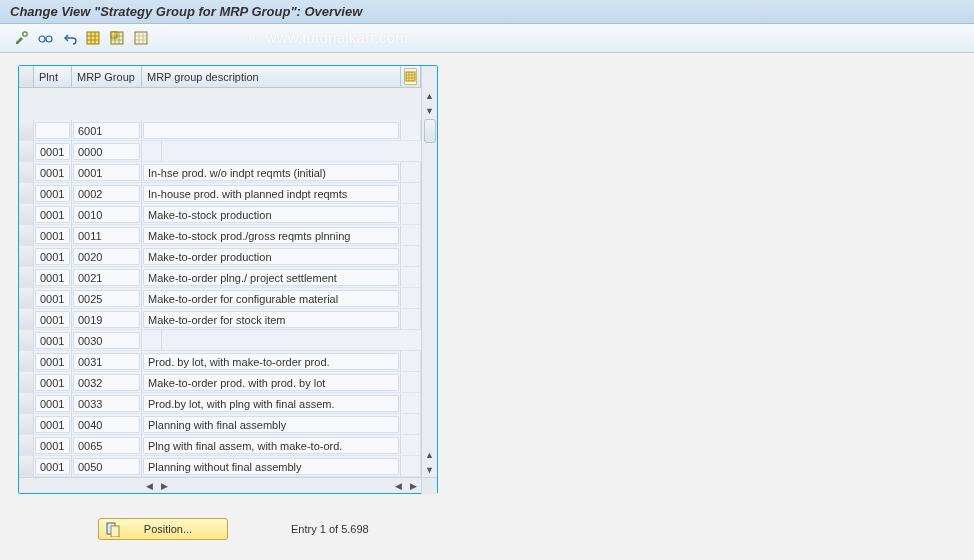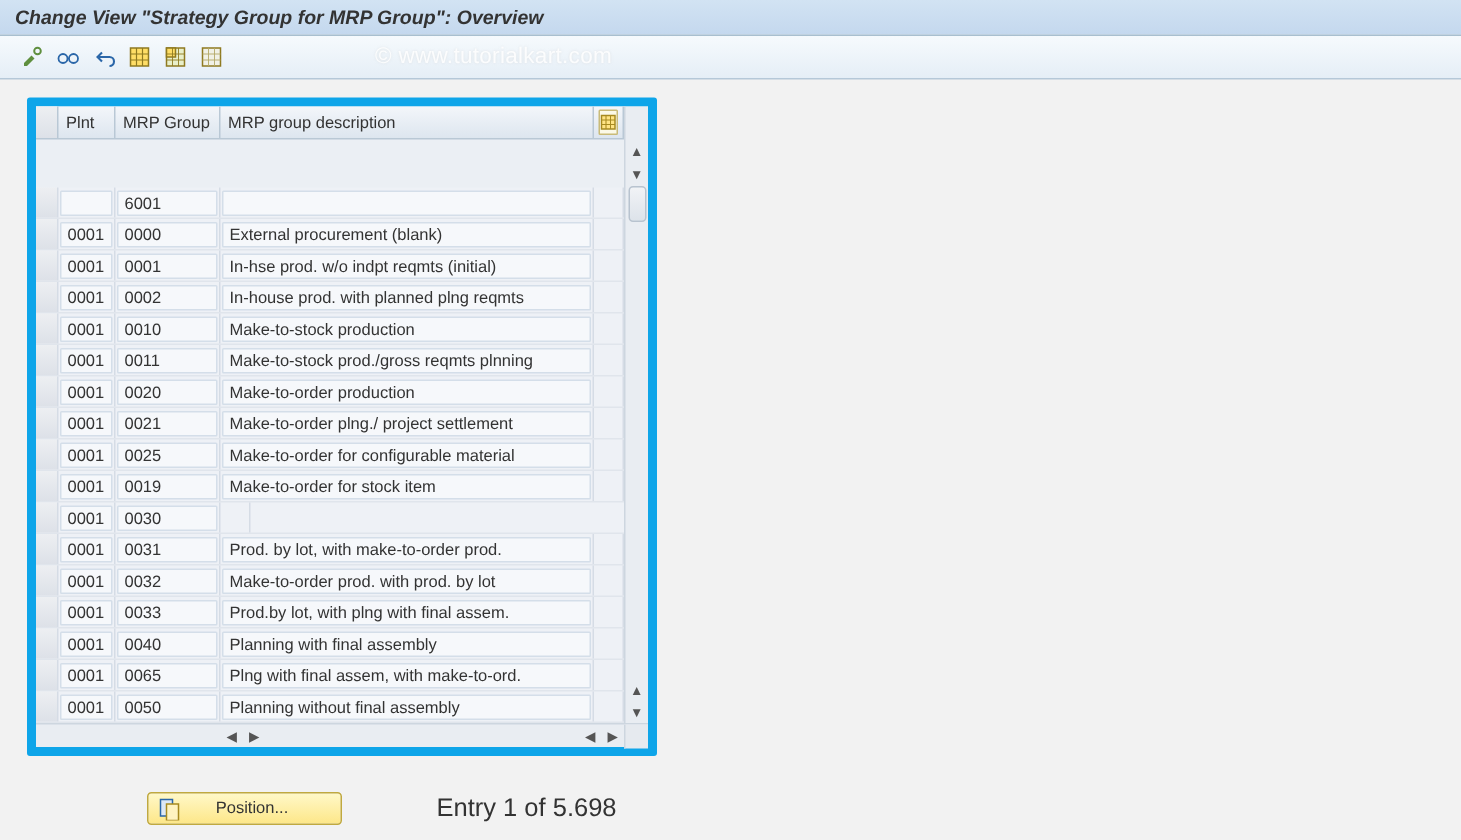--- a/index.html
+++ b/index.html
@@ -55,21 +55,21 @@
     color: rgba(255,255,255,0.85);
     font-weight: 500;
     letter-spacing: 0.2px;
     pointer-events: none;
     text-shadow: 0 0 2px rgba(200,200,200,0.4);
   }
   .content {
     padding: 12px 0 0 18px;
   }
   .grid-wrap {
-    border: 6px solid #0ea5e9;
+    border: 1px solid #0ea5e9;
     width: 420px;
     background: #EBEFF4;
     border-radius: 2px;
     position: relative;
     display: flex;
     flex-direction: column;
   }
   .grid-header {
     display: flex;
     background: linear-gradient(to bottom, #F3F6FA 0%, #DDE6EF 100%);
@@ -181,21 +181,21 @@
     cursor:pointer;
     height:22px;
     min-width: 130px;
     justify-content: flex-start;
   }
   .pos-btn .ico {
     width:16px;height:16px;
     display:flex;align-items:center;justify-content:center;
   }
   .entry-label {
-    font-size: 17px;
+    font-size: 11px;
     color: #333;
   }
   
   svg { display:block; }
 </style>
 </head>
 <body>
 
 <div class="title-bar">
   <span>Change View "Strategy Group for MRP Group": Overview</span>
@@ -276,23 +276,20 @@
               <div class="cell col-config"></div>
             </div>
             <div class="row">
               <div class="cell col-marker"></div>
               <div class="cell col-plnt">
                 <div class="val">0001</div>
               </div>
               <div class="cell col-group">
                 <div class="val">0000</div>
               </div>
-              <div class="cell col-desc">
-                <div class="val">External procurement            (blank)</div>
-              </div>
               <div class="cell col-config"></div>
             </div>
             <div class="row">
               <div class="cell col-marker"></div>
               <div class="cell col-plnt">
                 <div class="val">0001</div>
               </div>
               <div class="cell col-group">
                 <div class="val">0001</div>
               </div>
@@ -303,21 +300,21 @@
             </div>
             <div class="row">
               <div class="cell col-marker"></div>
               <div class="cell col-plnt">
                 <div class="val">0001</div>
               </div>
               <div class="cell col-group">
                 <div class="val">0002</div>
               </div>
               <div class="cell col-desc">
-                <div class="val">In-house prod. with planned plng reqmts</div>
+                <div class="val">In-house prod. with planned indpt reqmts</div>
               </div>
               <div class="cell col-config"></div>
             </div>
             <div class="row">
               <div class="cell col-marker"></div>
               <div class="cell col-plnt">
                 <div class="val">0001</div>
               </div>
               <div class="cell col-group">
                 <div class="val">0010</div>

